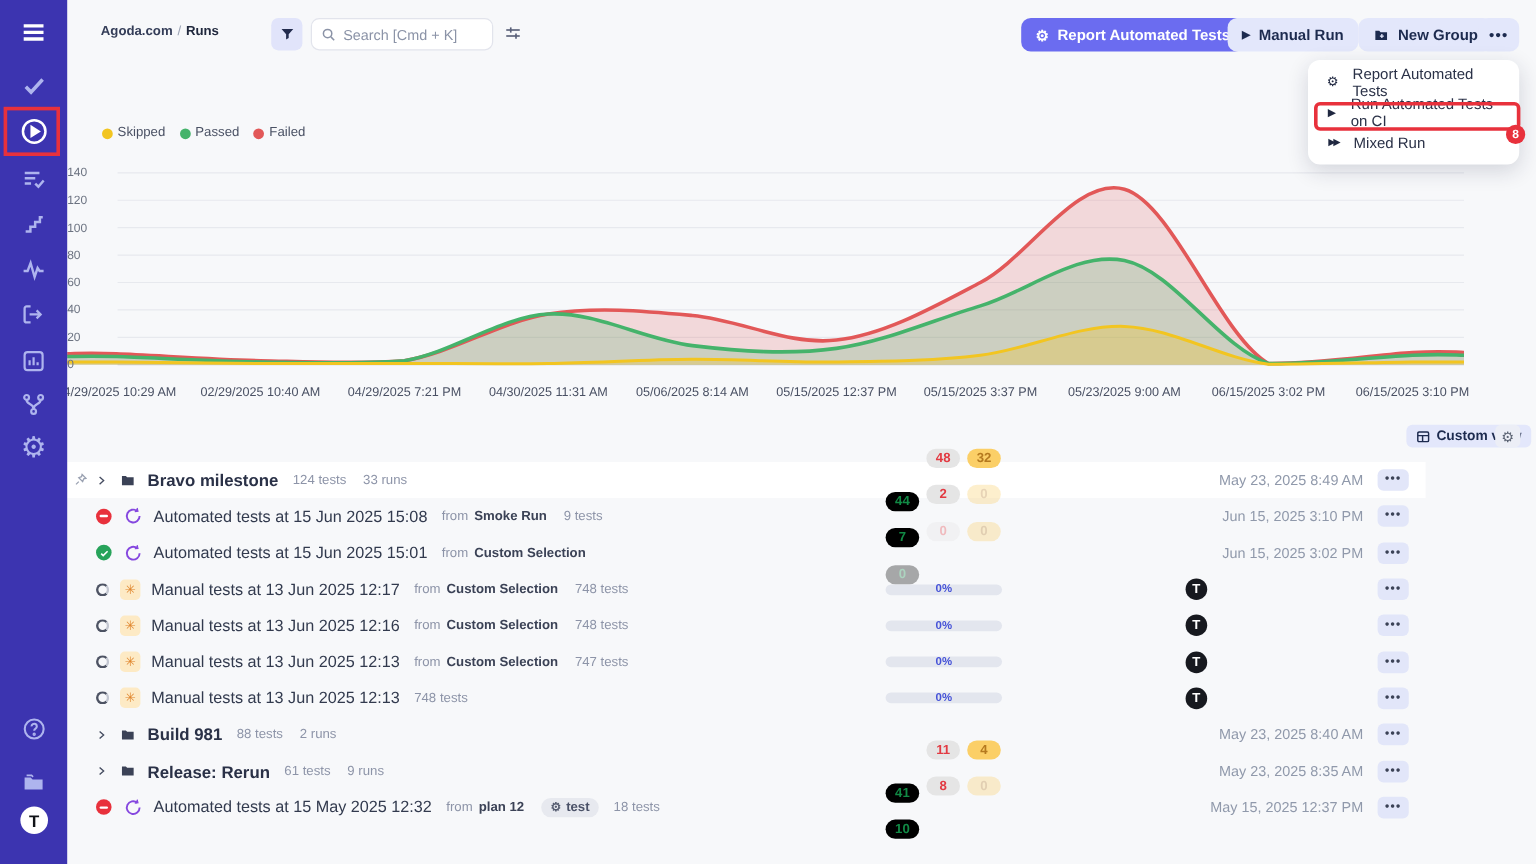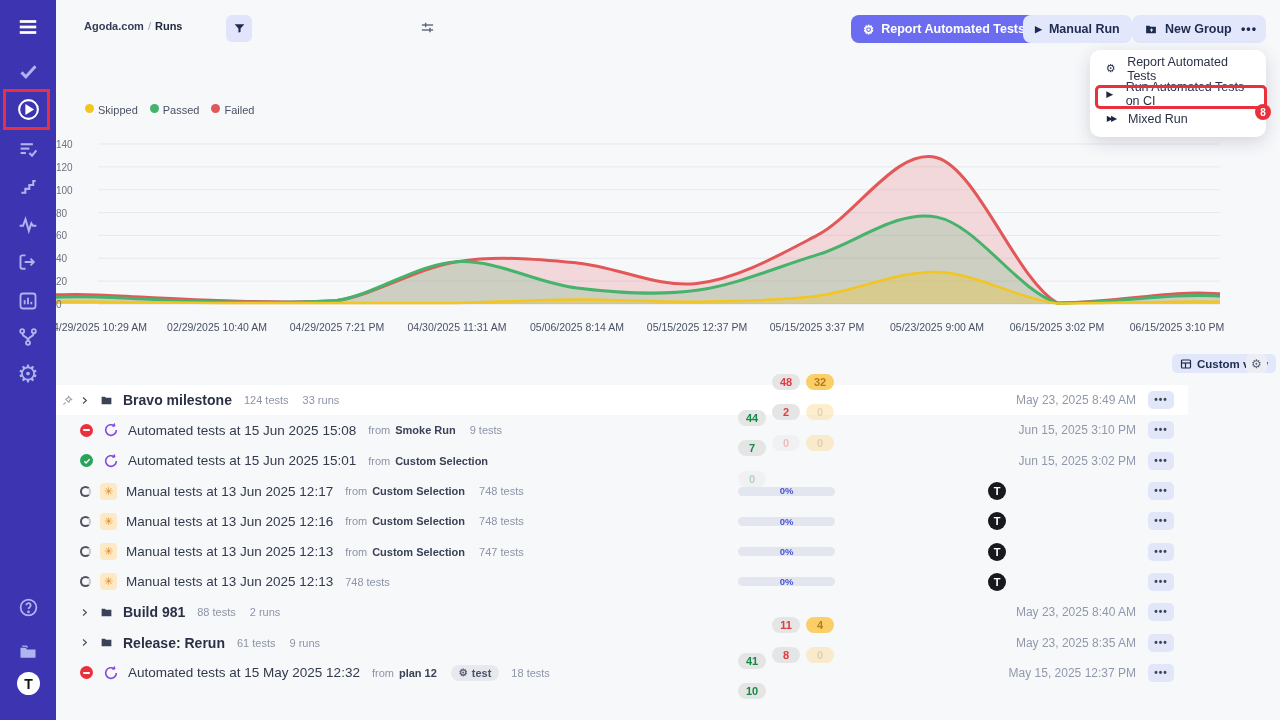--- a/index.html
+++ b/index.html
@@ -33,21 +33,21 @@
   .ann-box { position:absolute; left:5px; top:35px; width:172px; height:24px; border:3px solid #e8313c; border-radius:5px; pointer-events:none; }
   .ann-badge { position:absolute; left:165px; top:54px; width:16px; height:16px; border-radius:50%; background:#e8313c; color:#fff; font-size:10px; font-weight:bold; display:flex; align-items:center; justify-content:center; }
 
   
   .tabs { position:absolute; left:20px; top:68px; display:flex; align-items:center; gap:26px; font-size:13px; color:#3a4156; }
   .tabs .tab { cursor:pointer; }
   .tag-green { background:#d9edc4; color:#64804b; font-size:11px; padding:2px 8px; border-radius:4px; }
 
   
   .legend { position:absolute; left:29px; top:104px; display:flex; gap:12px; align-items:center; font-size:11px; color:#4a5164; }
-  .legend .li { display:flex; align-items:flex-start; gap:4px; }
+  .legend .li { display:flex; align-items:flex-end; gap:4px; }
   .dot { width:9px; height:9px; border-radius:50%; display:inline-block; }
 
   
   #chart { position:absolute; left:0; top:140px; }
   #ylabels div { position:absolute; width:40px; font-size:10px; color:#6b7280; }
   #xlabels span { position:absolute; top:321px; transform:translateX(-50%); font-size:10.5px; color:#4a5164; white-space:nowrap; }
 
   
   .view-row { position:absolute; left:0; top:354px; width:1224px; height:24px; }
   .btn-view { position:absolute; left:1116px; top:0; height:19px; background:#e3e7fb; border:none; border-radius:5px; color:#1d2b4f; font-size:11.5px; font-weight:bold; display:flex; align-items:center; gap:5px; padding:0 8px; cursor:pointer; }
@@ -71,21 +71,21 @@
   .title { font-size:13.5px; color:#323a4e; margin-right:12px; white-space:nowrap; cursor:pointer; }
   .g-title { font-size:14px; font-weight:bold; color:#2a3147; }
   .meta { font-size:11px; color:#8d94a8; margin-right:14px; white-space:nowrap; }
   .fromw { font-size:11px; color:#8d94a8; margin-right:5px; }
   .fromv { font-size:11px; font-weight:bold; color:#3b4256; margin-right:14px; }
   .chip { background:#e7e9ef; border-radius:9px; font-size:11px; color:#4b5268; font-weight:bold; padding:2px 8px; margin-right:12px; display:flex; align-items:center; gap:4px; }
   .chip .g { font-size:10px; color:#555c70; }
 
   .badges { position:absolute; left:682px; display:flex; gap:6px; }
   .pill { min-width:28px; height:16px; border-radius:8px; font-size:11px; font-weight:bold; display:flex; align-items:center; justify-content:center; padding:0 7px; }
-  .p-pass { background:#e5e5e5; color:#118a45;margin-top:36px; }
+  .p-pass { background:#000000; color:#118a45;margin-top:36px; }
   .p-fail { background:#e5e5e5; color:#e23b43; }
   .p-skip { background:#fbcf67; color:#b5791f; }
   .faded { opacity:.32; }
 
   .prog { position:absolute; left:682px; width:97px; height:9px; background:#e3e6ee; border-radius:5px; display:flex; align-items:center; justify-content:center; }
   .prog span { font-size:9.5px; font-weight:bold; color:#4653d8; line-height:1; }
   .avatar { position:absolute; left:932px; width:18px; height:18px; border-radius:50%; background:#17191f; color:#fff; font-size:11px; font-weight:bold; display:flex; align-items:center; justify-content:center; }
   .rdate { position:absolute; right:52px; font-size:12px; color:#9099ab; white-space:nowrap; }
   .more { position:absolute; right:14px; width:26px; height:18px; background:#e2e6f9; border:none; border-radius:5px; color:#3b4256; font-size:10px; font-weight:bold; line-height:1; cursor:pointer; letter-spacing:1px; }
 
@@ -102,20 +102,27 @@
 <div class="main">
 
   <div class="crumb">
     <span class="proj">Agoda.com</span><span class="sep">/</span><span>Runs</span>
   </div>
   <button class="btn-funnel">
     <svg width="13" height="13" viewBox="0 0 24 24" fill="currentColor">
         <path d="M3 4h18l-7 8v6l-4 2v-8L3 4z"></path>
       </svg>
   </button>
+  <div class="search">
+    <svg width="12" height="12" viewBox="0 0 24 24" fill="none" stroke="currentColor" stroke-width="2.5">
+        <circle cx="10" cy="10" r="7"></circle>
+        <line x1="15.5" y1="15.5" x2="21" y2="21"></line>
+      </svg>
+    <input placeholder="Search [Cmd + K]" style="">
+  </div>
   <span class="sliders">
     <svg width="15" height="15" viewBox="0 0 24 24" fill="none" stroke="currentColor" stroke-width="2.2">
         <line x1="3" y1="8" x2="21" y2="8"></line>
         <line x1="3" y1="16" x2="21" y2="16"></line>
         <line x1="9" y1="4.5" x2="9" y2="11.5"></line>
         <line x1="16" y1="12.5" x2="16" y2="19.5"></line>
       </svg>
   </span>
 
   <button class="topbtn btn-report">

